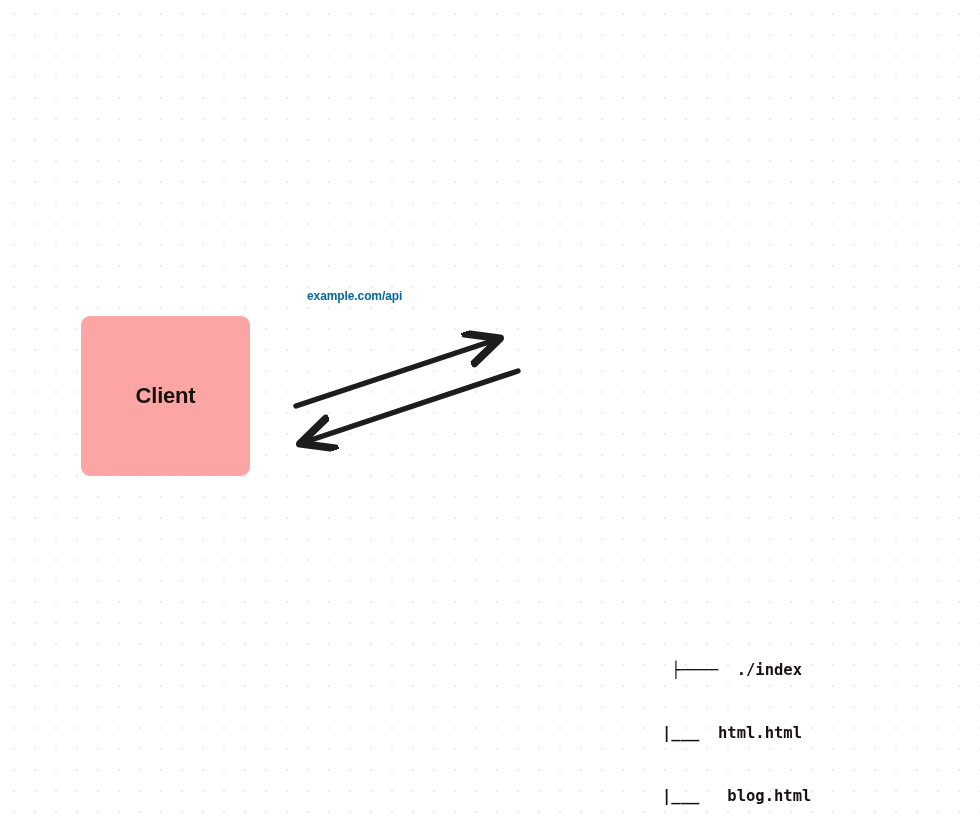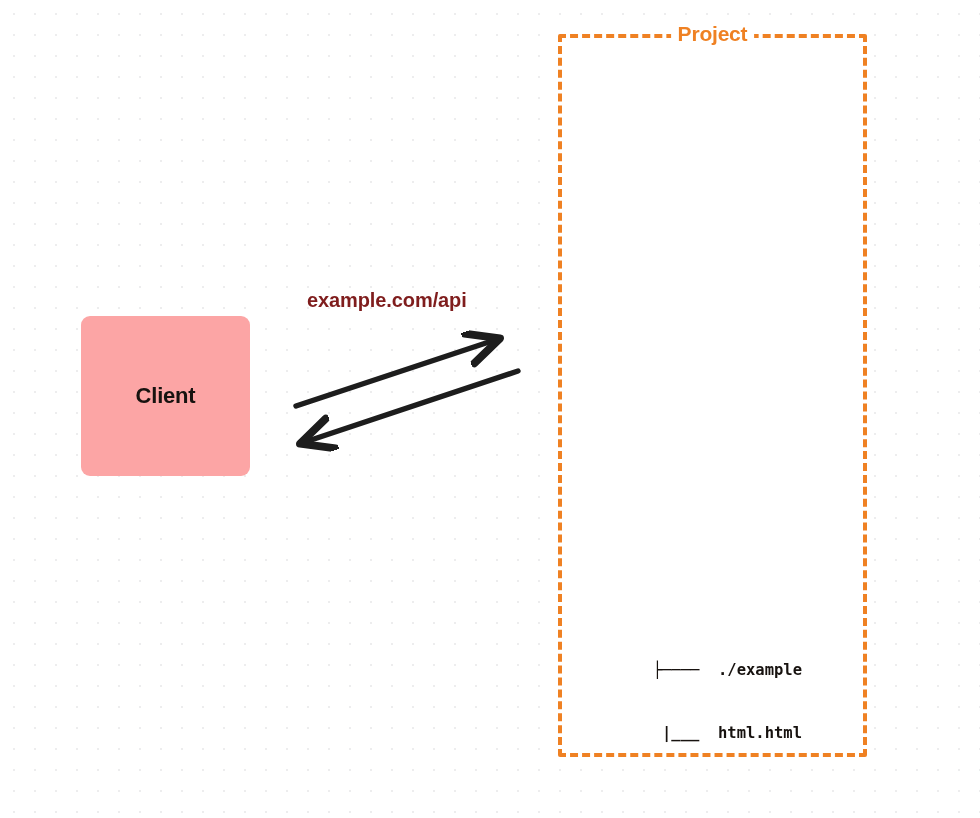--- a/index.html
+++ b/index.html
@@ -53,23 +53,23 @@
     top: 0;
     width: 980px;
     height: 818px;
     pointer-events: none;
   }
 
   .edge-label {
     position: absolute;
     left: 307px;
     top: 289px;
-    font-size: 20px;
+    font-size: 12px;
     font-weight: bold;
-    color: #7f1d1d;
+    color: #0369a1;
     letter-spacing: -0.1px;
     white-space: nowrap;
   }
 
   
   .project-group {
     position: absolute;
     left: 558px;
     top: 34px;
     width: 309px;
@@ -127,25 +127,21 @@
 
     <line x1="518" y1="371" x2="302" y2="443" stroke="#1d1d1d" stroke-width="5.4" stroke-linecap="round" marker-end="url(#arrowLeft)"></line>
   </svg>
 
   <div class="edge-label">example.com/api</div>
 
   <div class="client-node">
     <span class="client-label">Client</span>
   </div>
 
-  <div class="project-group">
-
-    <span class="project-title">Project</span>
-
-  </div>
 
   <div class="file-tree">
-    <div>├────  ./example</div>
+    <div>├────  ./index</div>
     <div>      |___  html.html</div>
+    <div>      |___   blog.html</div>
     
   </div>
 
 </div>
 
 </body></html>

